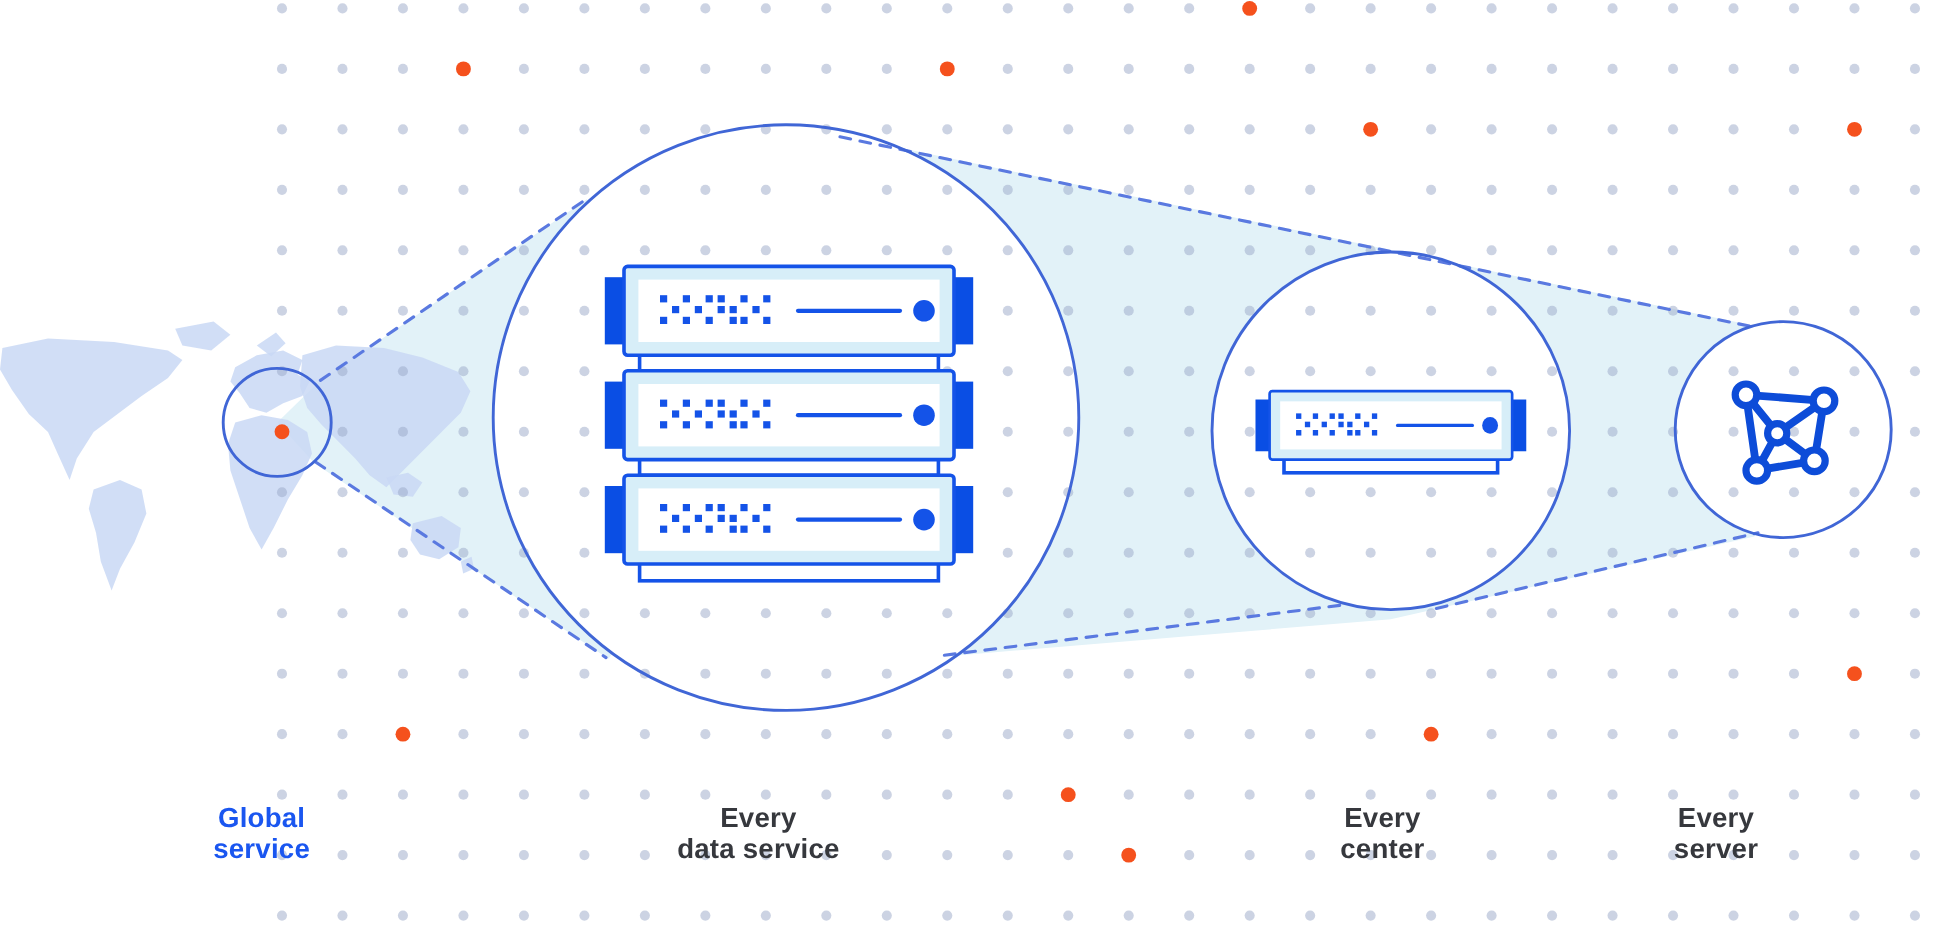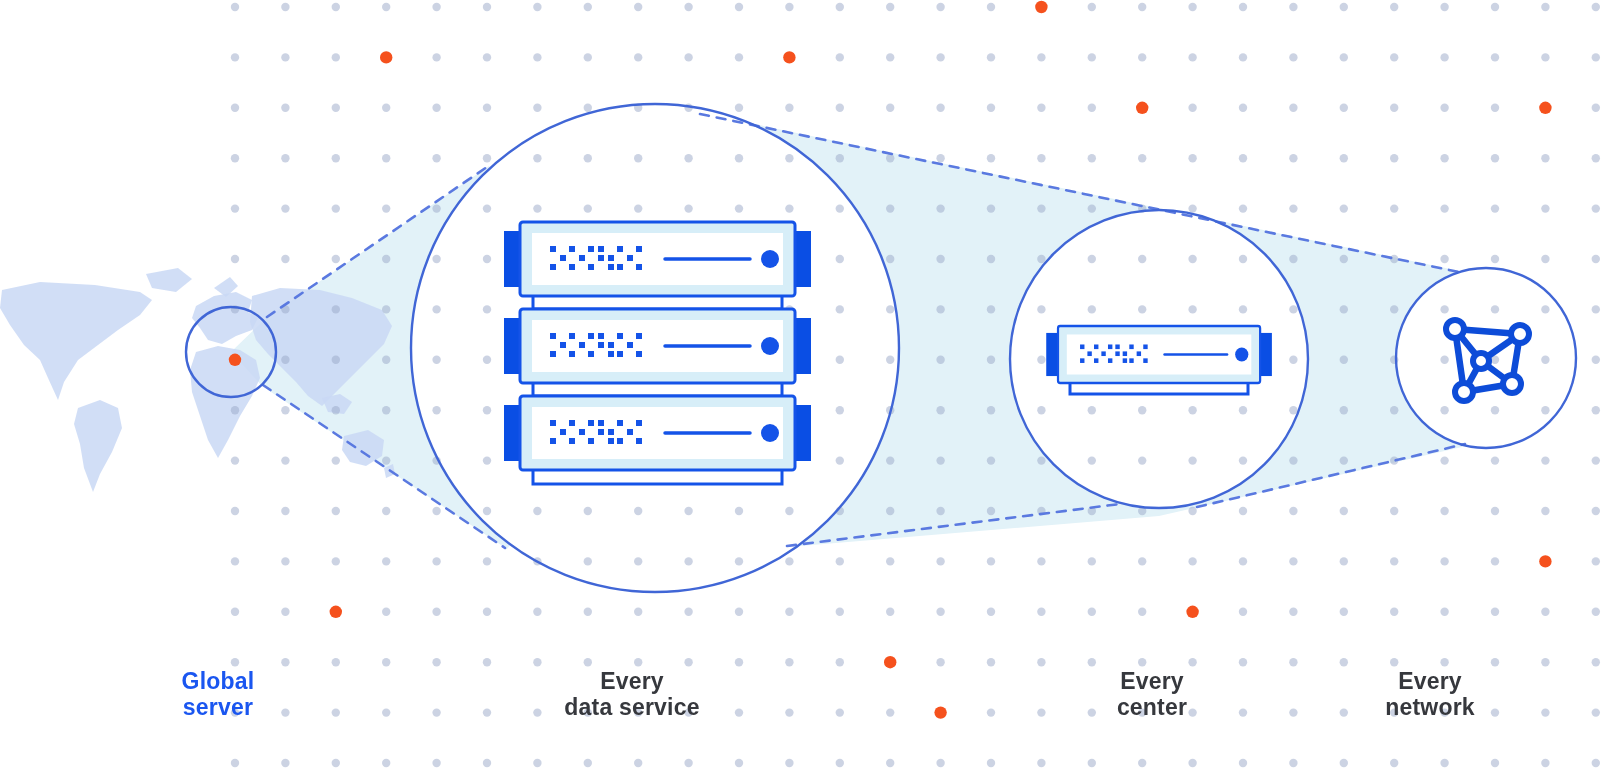--- a/index.html
+++ b/index.html
@@ -598,27 +598,27 @@
     <circle class="meshnode" cx="1455" cy="329" r="9"></circle>
     <circle class="meshnode" cx="1520" cy="334" r="9"></circle>
     <circle class="meshnode" cx="1512" cy="384" r="9"></circle>
     <circle class="meshnode" cx="1464" cy="392" r="9"></circle>
     <circle class="meshnode" cx="1481" cy="361" r="8"></circle>
   </g>
 </svg>
 
   <div class="label" style="left: 218px; color: rgb(26, 86, 240);">
     <span>Global</span>
-    <span>server</span>
+    <span>service</span>
   </div>
   <div class="label" style="left: 632px; color: rgb(54, 56, 61);">
     <span>Every</span>
     <span>data service</span>
   </div>
   <div class="label" style="left: 1152px; color: rgb(54, 56, 61);">
     <span>Every</span>
     <span>center</span>
   </div>
   <div class="label" style="left: 1430px; color: rgb(54, 56, 61);">
     <span>Every</span>
-    <span>network</span>
+    <span>server</span>
   </div>
 </div>
 
 </body></html>

